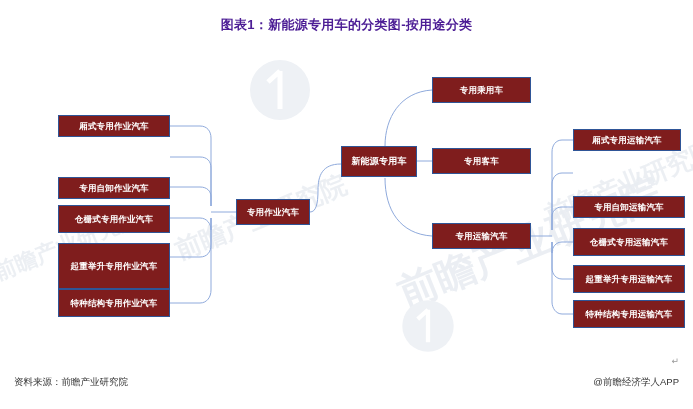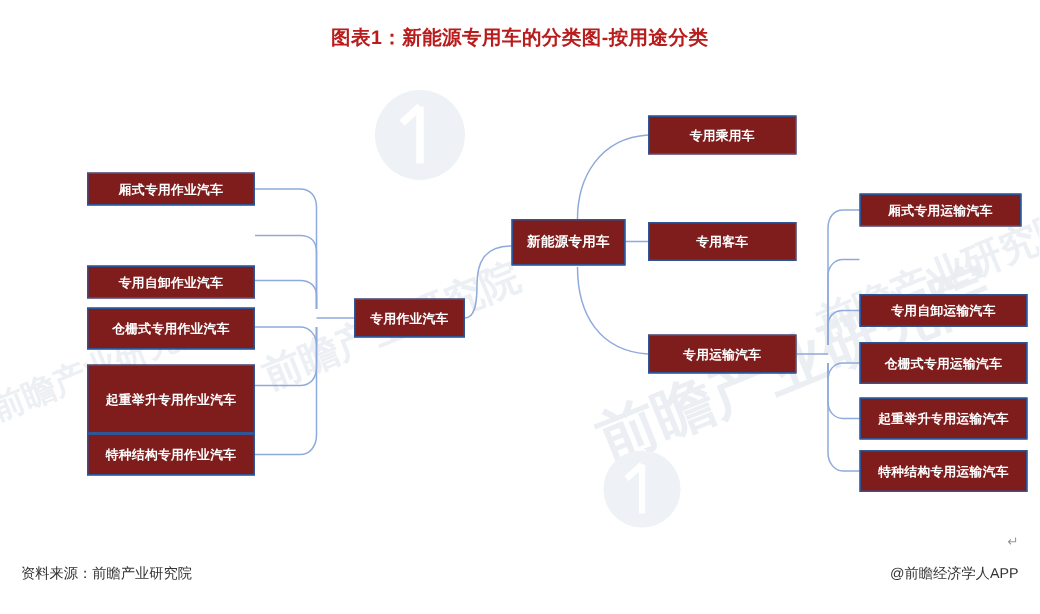--- a/index.html
+++ b/index.html
@@ -20,21 +20,21 @@
 
   
   #chart-title {
     position: absolute;
     left: 0;
     top: 16px;
     width: 693px;
     text-align: center;
     font-size: 13px;
     font-weight: bold;
-    color: #b91c1c;
+    color: #4c1d95;
     letter-spacing: 0.3px;
     z-index: 6;
   }
 
   
   .wm {
     position: absolute;
     color: #e9edf2;
     font-weight: bold;
     pointer-events: none;

